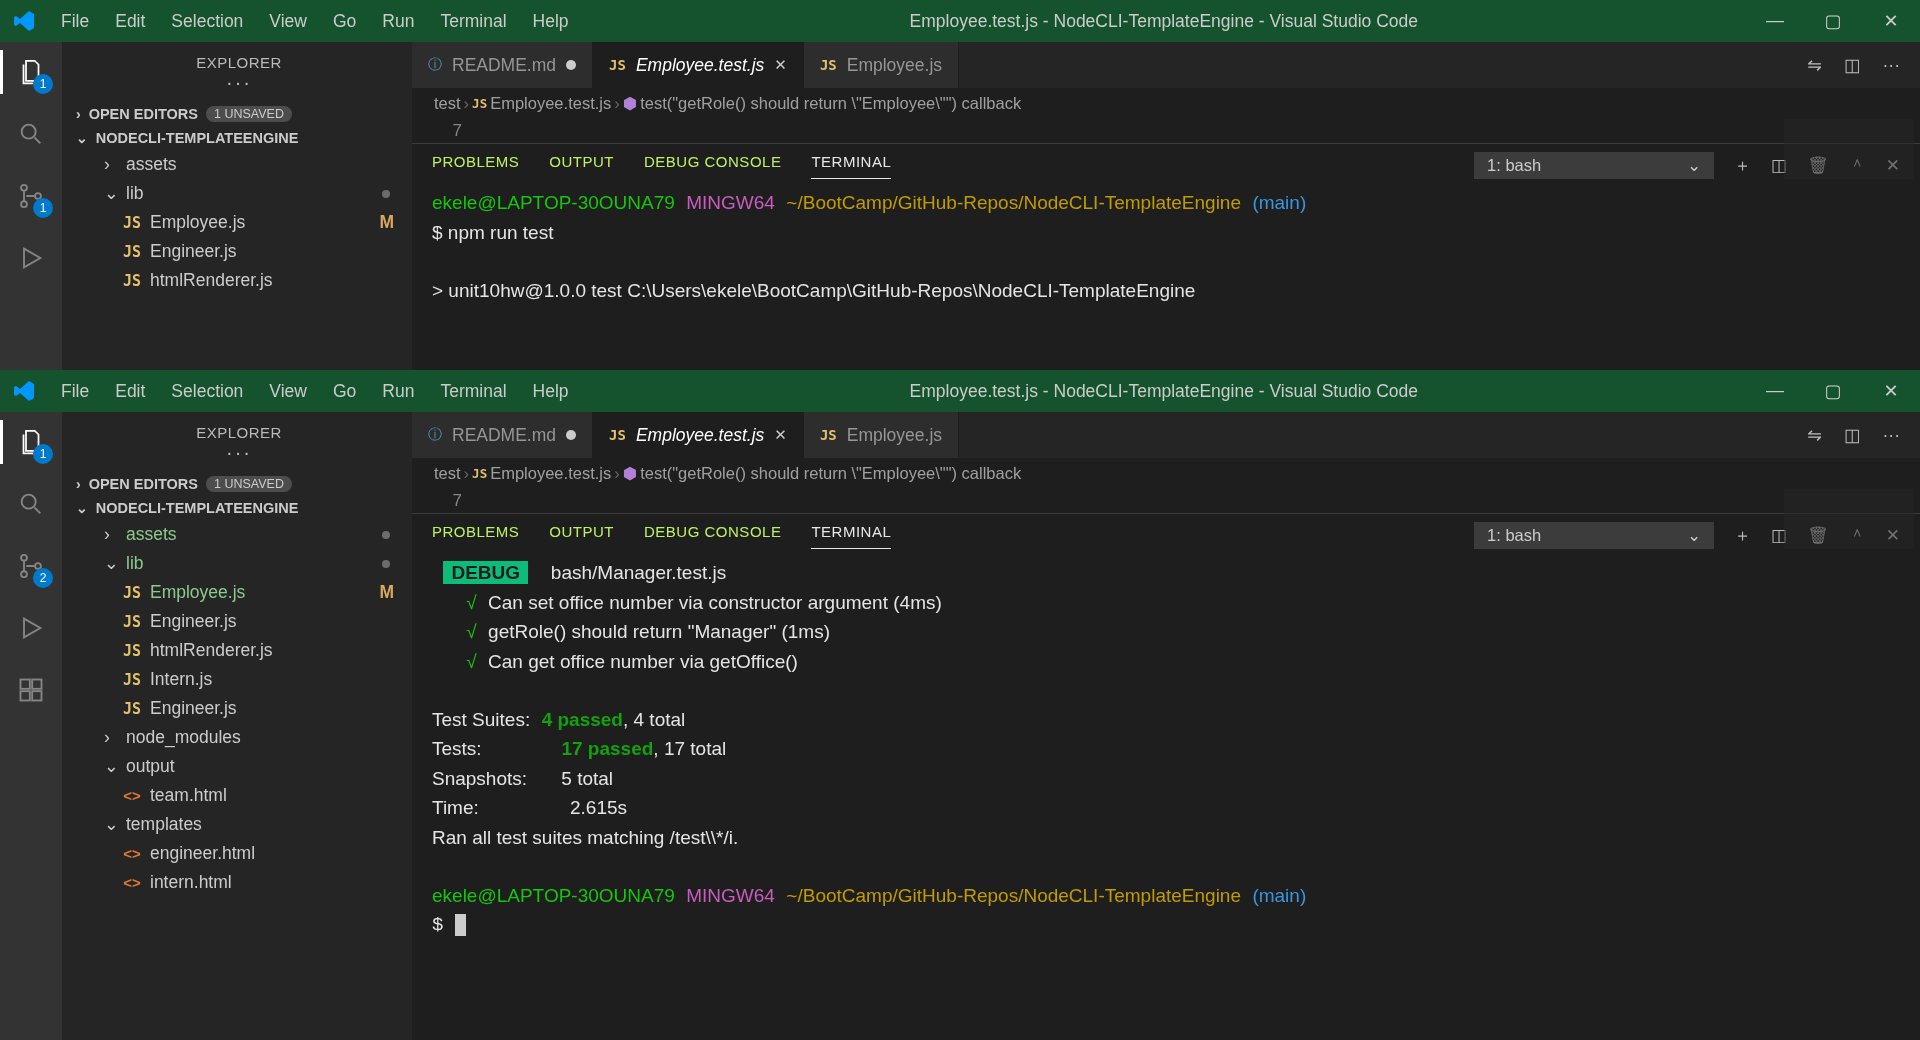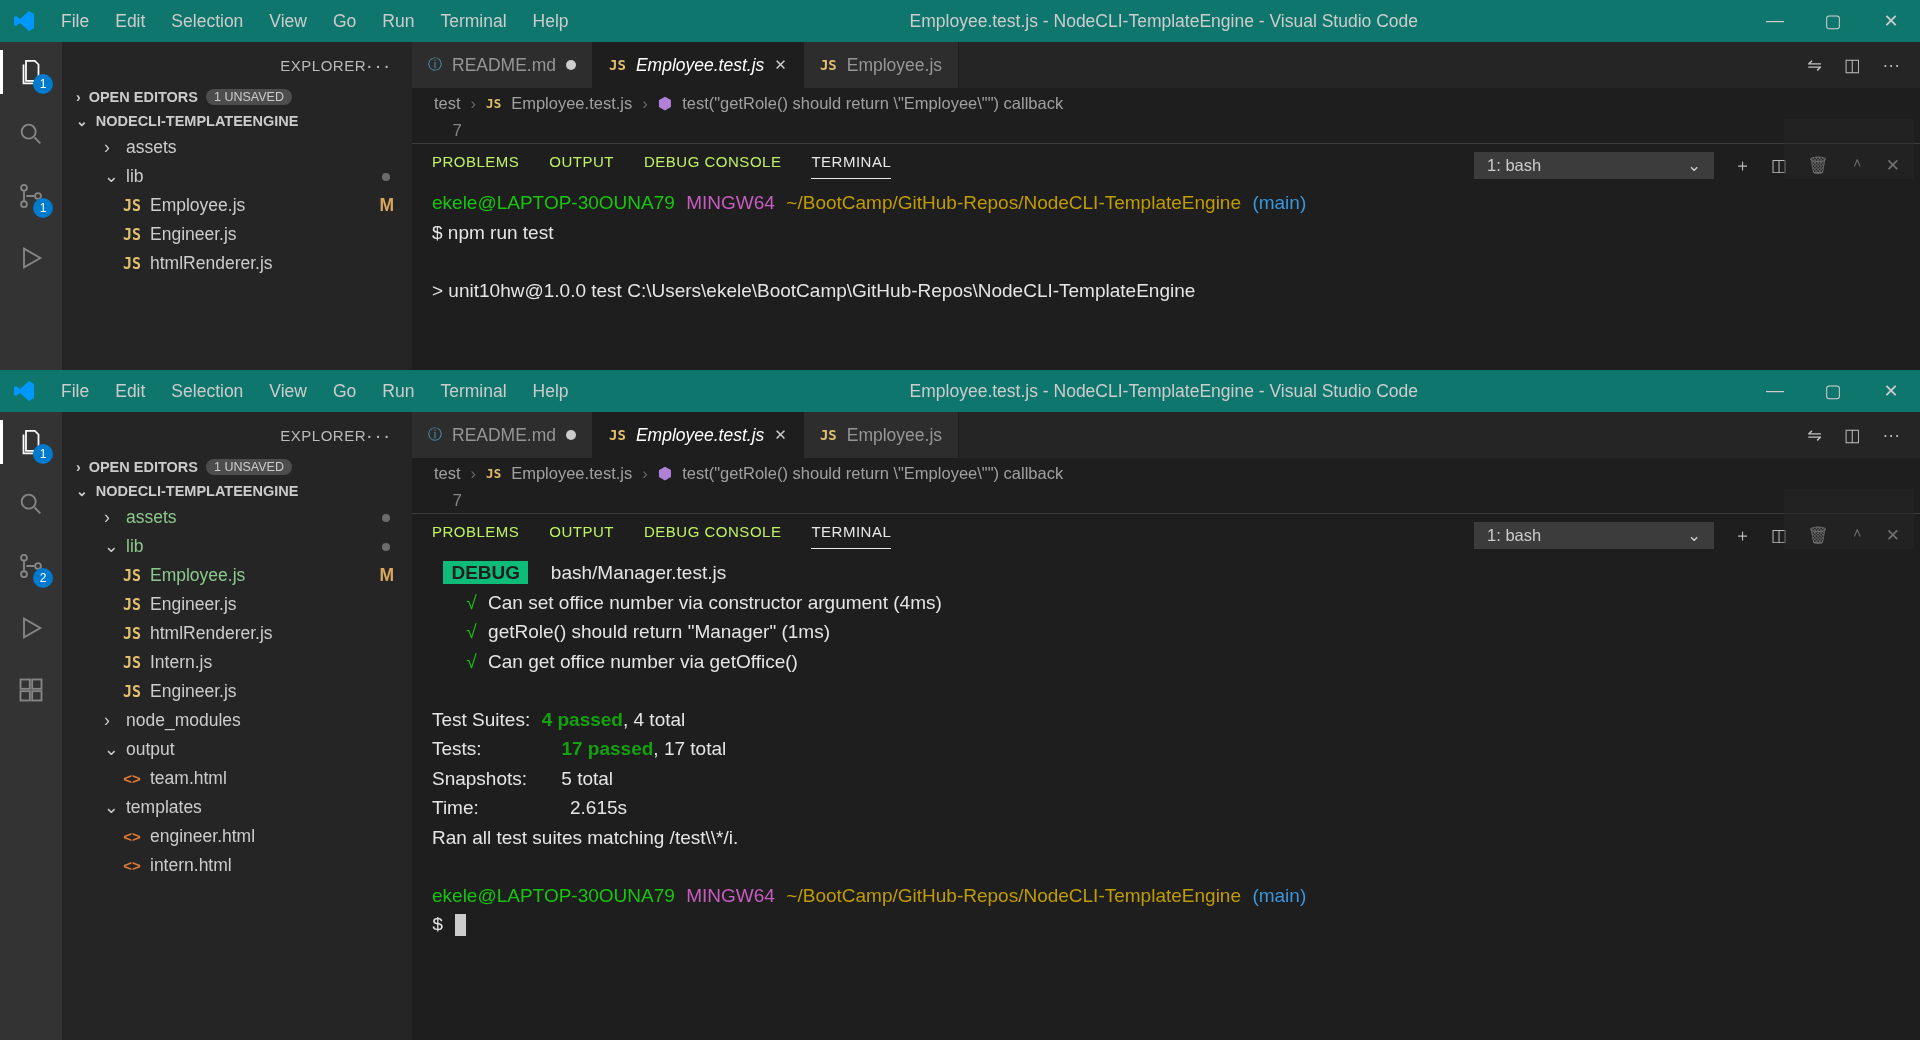--- a/index.html
+++ b/index.html
@@ -1,37 +1,37 @@
 <!DOCTYPE html>
 <html><head>
 <meta charset="utf-8">
 <style>
 * { margin:0; padding:0; box-sizing:border-box; font-family:'Segoe UI',Tahoma,sans-serif; }
 body { background:#1e1e1e; color:#ccc; width:1920px; height:1040px; overflow:hidden; font-size:17.5px; }
 
 .window { display:flex; flex-direction:column; background:#1e1e1e; }
 .win-top { height:370px; }
 .win-bot { flex:1; }
-.titlebar { height:42px; background:#0f766e; display:flex; align-items:center; }
+.titlebar { height:42px; background:#14532d; display:flex; align-items:center; }
 .titlebar .logo { width:48px; display:flex; align-items:center; justify-content:center; }
 .titlebar .menus { display:flex; }
 .titlebar .menus span { padding:0 13px; color:#ccc; cursor:pointer; }
 .titlebar .title { flex:1; text-align:center; color:#ccc; }
 .titlebar .winbtns { display:flex; }
 .titlebar .winbtns span { width:58px; text-align:center; color:#ccc; font-size:18px; }
 
 .body { display:flex; flex:1; min-height:0; }
 .actbar { width:62px; background:#333333; display:flex; flex-direction:column; align-items:center; padding-top:12px; gap:26px; }
 .actbar .aicon { width:36px; height:36px; display:flex; align-items:center; justify-content:center; position:relative; color:#858585; }
 .actbar .aicon.active { color:#fff; }
 .actbar .aicon.active::before { content:''; position:absolute; left:-13px; top:-4px; bottom:-4px; width:3px; background:#fff; }
 .actbar .badge { position:absolute; bottom:-4px; right:-4px; background:#007acc; color:#fff; border-radius:50%; width:20px; height:20px; font-size:12px; display:flex; align-items:center; justify-content:center; }
 
 .sidebar { width:350px; background:#252526; display:flex; flex-direction:column; }
-.side-hdr { padding:12px 20px 8px 24px; display:flex; justify-content:flex-end; align-items:center; color:#bbb; font-size:15px; letter-spacing:0.5px; }
+.side-hdr { padding:12px 20px 8px 24px; display:flex; justify-content:flex-start; align-items:center; color:#bbb; font-size:15px; letter-spacing:0.5px;flex-direction:column; }
 .side-hdr .dots { font-size:20px; letter-spacing:2px; }
 .sect { padding:4px 10px 4px 14px; display:flex; align-items:center; color:#ccc; font-size:14.5px; font-weight:600; gap:8px; }
 .sect .chev { font-size:14px; color:#ccc; }
 .sect .uns { background:#4d4d4d; color:#ccc; padding:1px 8px; border-radius:10px; font-size:12.5px; font-weight:400; }
 .tree { padding-left:6px; }
 .trow { display:flex; align-items:center; padding:4px 14px 4px 0; gap:8px; color:#ccc; }
 .trow .ind { display:inline-block; }
 .trow .ic { width:20px; text-align:center; font-size:15px; }
 .trow .lbl { flex:1; }
 .trow .mod { color:#d9a85c; font-weight:600; padding-right:4px; }
@@ -43,21 +43,21 @@
 .main { flex:1; display:flex; flex-direction:column; min-width:0; background:#1e1e1e; }
 .tabs { height:46px; background:#252526; display:flex; align-items:stretch; }
 .tab { display:flex; align-items:center; padding:0 16px; gap:10px; background:#2d2d2d; color:#969696; border-right:1px solid #1e1e1e; }
 .tab.active { background:#1e1e1e; color:#fff; }
 .tab .tic { font-size:14px; }
 .tab .dirty { width:10px; height:10px; border-radius:50%; background:#ccc; }
 .tab .close { font-size:15px; color:#ccc; }
 .tab.italic .tlbl { font-style:italic; }
 .tabs .tabs-right { margin-left:auto; display:flex; align-items:center; gap:22px; padding:0 20px; color:#bbb; }
 
-.crumb { padding:6px 22px; color:#a0a0a0; display:flex; align-items:center; gap:10px; font-size:16.5px; }
+.crumb { padding:6px 22px; color:#a0a0a0; display:flex; align-items:center; gap:3px; font-size:16.5px; }
 .crumb .sep { color:#666; }
 
 .edline { display:flex; padding:2px 0 2px 28px; color:#858585; font-family:Consolas,monospace; font-size:17px; position:relative; }
 .edline .ln { width:46px; text-align:right; padding-right:24px; }
 .minimap { position:absolute; right:6px; top:0; width:130px; height:60px; background:#252525; opacity:0.5; }
 
 .panel { flex:1; display:flex; flex-direction:column; border-top:1px solid #3c3c3c; min-height:0; }
 .panel-tabs { display:flex; align-items:center; padding:8px 20px 0 20px; gap:30px; }
 .panel-tabs .pt { color:#bef264; font-size:15px; padding-bottom:8px; letter-spacing:0.5px; }
 .panel-tabs .pt.active { color:#e7e7e7; border-bottom:1px solid #e7e7e7; }

